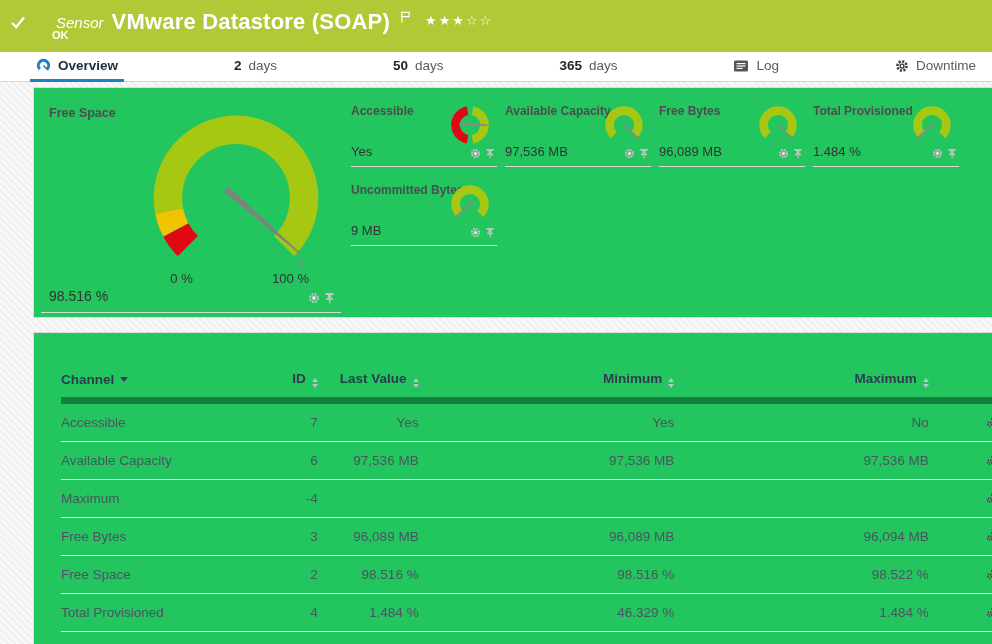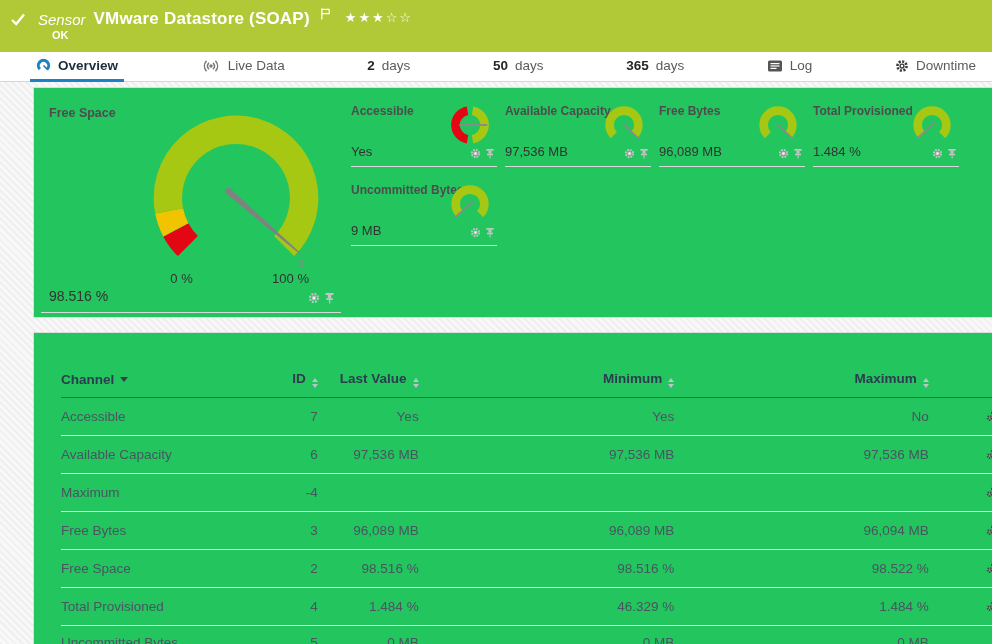--- a/index.html
+++ b/index.html
@@ -6,22 +6,22 @@
   html,body { width:992px; height:644px; overflow:hidden; }
   body {
     font-family:"Liberation Sans", sans-serif;
     background:repeating-linear-gradient(45deg,#efefef 0 2px,#f8f8f8 2px 5px);
     color:#333;
   }
 
   
   .topbar { position:relative; height:52px; background:#b1c937; color:#fff; }
   .topbar .titlerow { position:absolute; left:10px; top:9px; display:flex; align-items:center; gap:8px; }
-  .kind { font-style:italic; font-size:15px; font-weight:400; margin-left:4px; }
-  .sensor-title { font-size:17px; font-weight:700; letter-spacing:.2px; }
+  .kind { font-style:italic; font-size:15px; font-weight:400; margin-left:22px; }
+  .sensor-title { font-size:22px; font-weight:700; letter-spacing:.2px; }
   .flag { margin-left:2px; margin-top:-6px; }
   .stars { font-size:13px; letter-spacing:2px; margin-left:6px; margin-top:-4px; cursor:pointer; }
   .statusrow { position:absolute; left:52px; top:29px; font-size:11px; font-weight:700;text-align:center; }
 
   
   .tabbar {
     height:30px; background:#fff; border-bottom:1px solid #d6d6d6;
     display:flex; align-items:stretch; justify-content:space-between;
     padding:0 10px 0 30px;
   }
@@ -47,21 +47,21 @@
   .mini-cell { position:relative; width:146px; height:73px; border-bottom:1px solid #d9d9d9; }
   .mini-cell .g-label { left:0; top:10px; font-size:12px; }
   .mini-cell .g-value { left:0; bottom:7px; font-size:13px; }
   .mini-cell svg.minigauge { position:absolute; right:4px; top:8px; pointer-events:none; }
   .mini-cell .cell-icons { right:2px; bottom:3px; }
 
   
   .table-panel { margin-top:14px; min-height:300px; padding:30px 10px 0 27px; }
   table.channels { border-collapse:collapse; width:952px; table-layout:fixed; }
   .channels th { font-size:13.5px; font-weight:700; color:#2c3d4f; padding:8px 0 9px 0;
-                 border-bottom:1px solid #15803d; text-align:right; cursor:pointer; }
+                 border-bottom:7px solid #15803d; text-align:right; cursor:pointer; }
   .channels th.c-channel { text-align:left; }
   .channels td { font-size:13.5px; color:#4a5560; padding:9px 0 10px 0; border-bottom:1px solid #e7e7e7;
                  text-align:right; white-space:nowrap; overflow:hidden; }
   .channels td.c-channel { text-align:left; }
   .channels td.c-gear { text-align:right; padding-right:12px; }
   .sorticon { display:inline-flex; flex-direction:column; gap:2px; margin-left:6px; vertical-align:1px; }
   .sorticon .up { width:0; height:0; border-left:3.5px solid transparent; border-right:3.5px solid transparent; border-bottom:4px solid #bcc3ca; }
   .sorticon .down { width:0; height:0; border-left:3.5px solid transparent; border-right:3.5px solid transparent; border-top:4px solid #bcc3ca; }
   .sortactive { display:inline-block; width:0; height:0; border-left:4.5px solid transparent; border-right:4.5px solid transparent; border-top:5.5px solid #33414e; margin-left:6px; vertical-align:2px; }
   .gearbtn { cursor:pointer; display:inline-block; }
@@ -91,29 +91,20 @@
 
 <div class="tabbar">
   <div class="tab active">
     <span style="display:inline-flex;">
       <svg width="15" height="15" viewBox="0 0 16 16">
           <path d="M4.1,11.9 A5.5,5.5 0 1 1 11.9,11.9" fill="none" stroke="#1c82c6" stroke-width="3.2"></path>
           <line x1="8" y1="8" x2="12.6" y2="12.6" stroke="#1c82c6" stroke-width="1.7"></line>
         </svg>
     </span>
     <span>Overview</span>
-  </div>
-  <div class="tab">
-    <span style="display:inline-flex;">
-      <svg width="20" height="16" viewBox="0 0 20 16">
-          <circle cx="10" cy="8" r="1.7" fill="#777"></circle>
-          <path d="M7.6,5.2 A4.4,4.4 0 0 0 7.6,10.8 M5.2,3.2 A7.4,7.4 0 0 0 5.2,12.8 M12.4,5.2 A4.4,4.4 0 0 1 12.4,10.8 M14.8,3.2 A7.4,7.4 0 0 1 14.8,12.8" fill="none" stroke="#777" stroke-width="1.5" stroke-linecap="round"></path>
-        </svg>
-    </span>
-    <span>Live Data</span>
   </div>
   <div class="tab">
     <span class="num">2</span>
     <span>days</span>
   </div>
   <div class="tab">
     <span class="num">50</span>
     <span>days</span>
   </div>
   <div class="tab">

